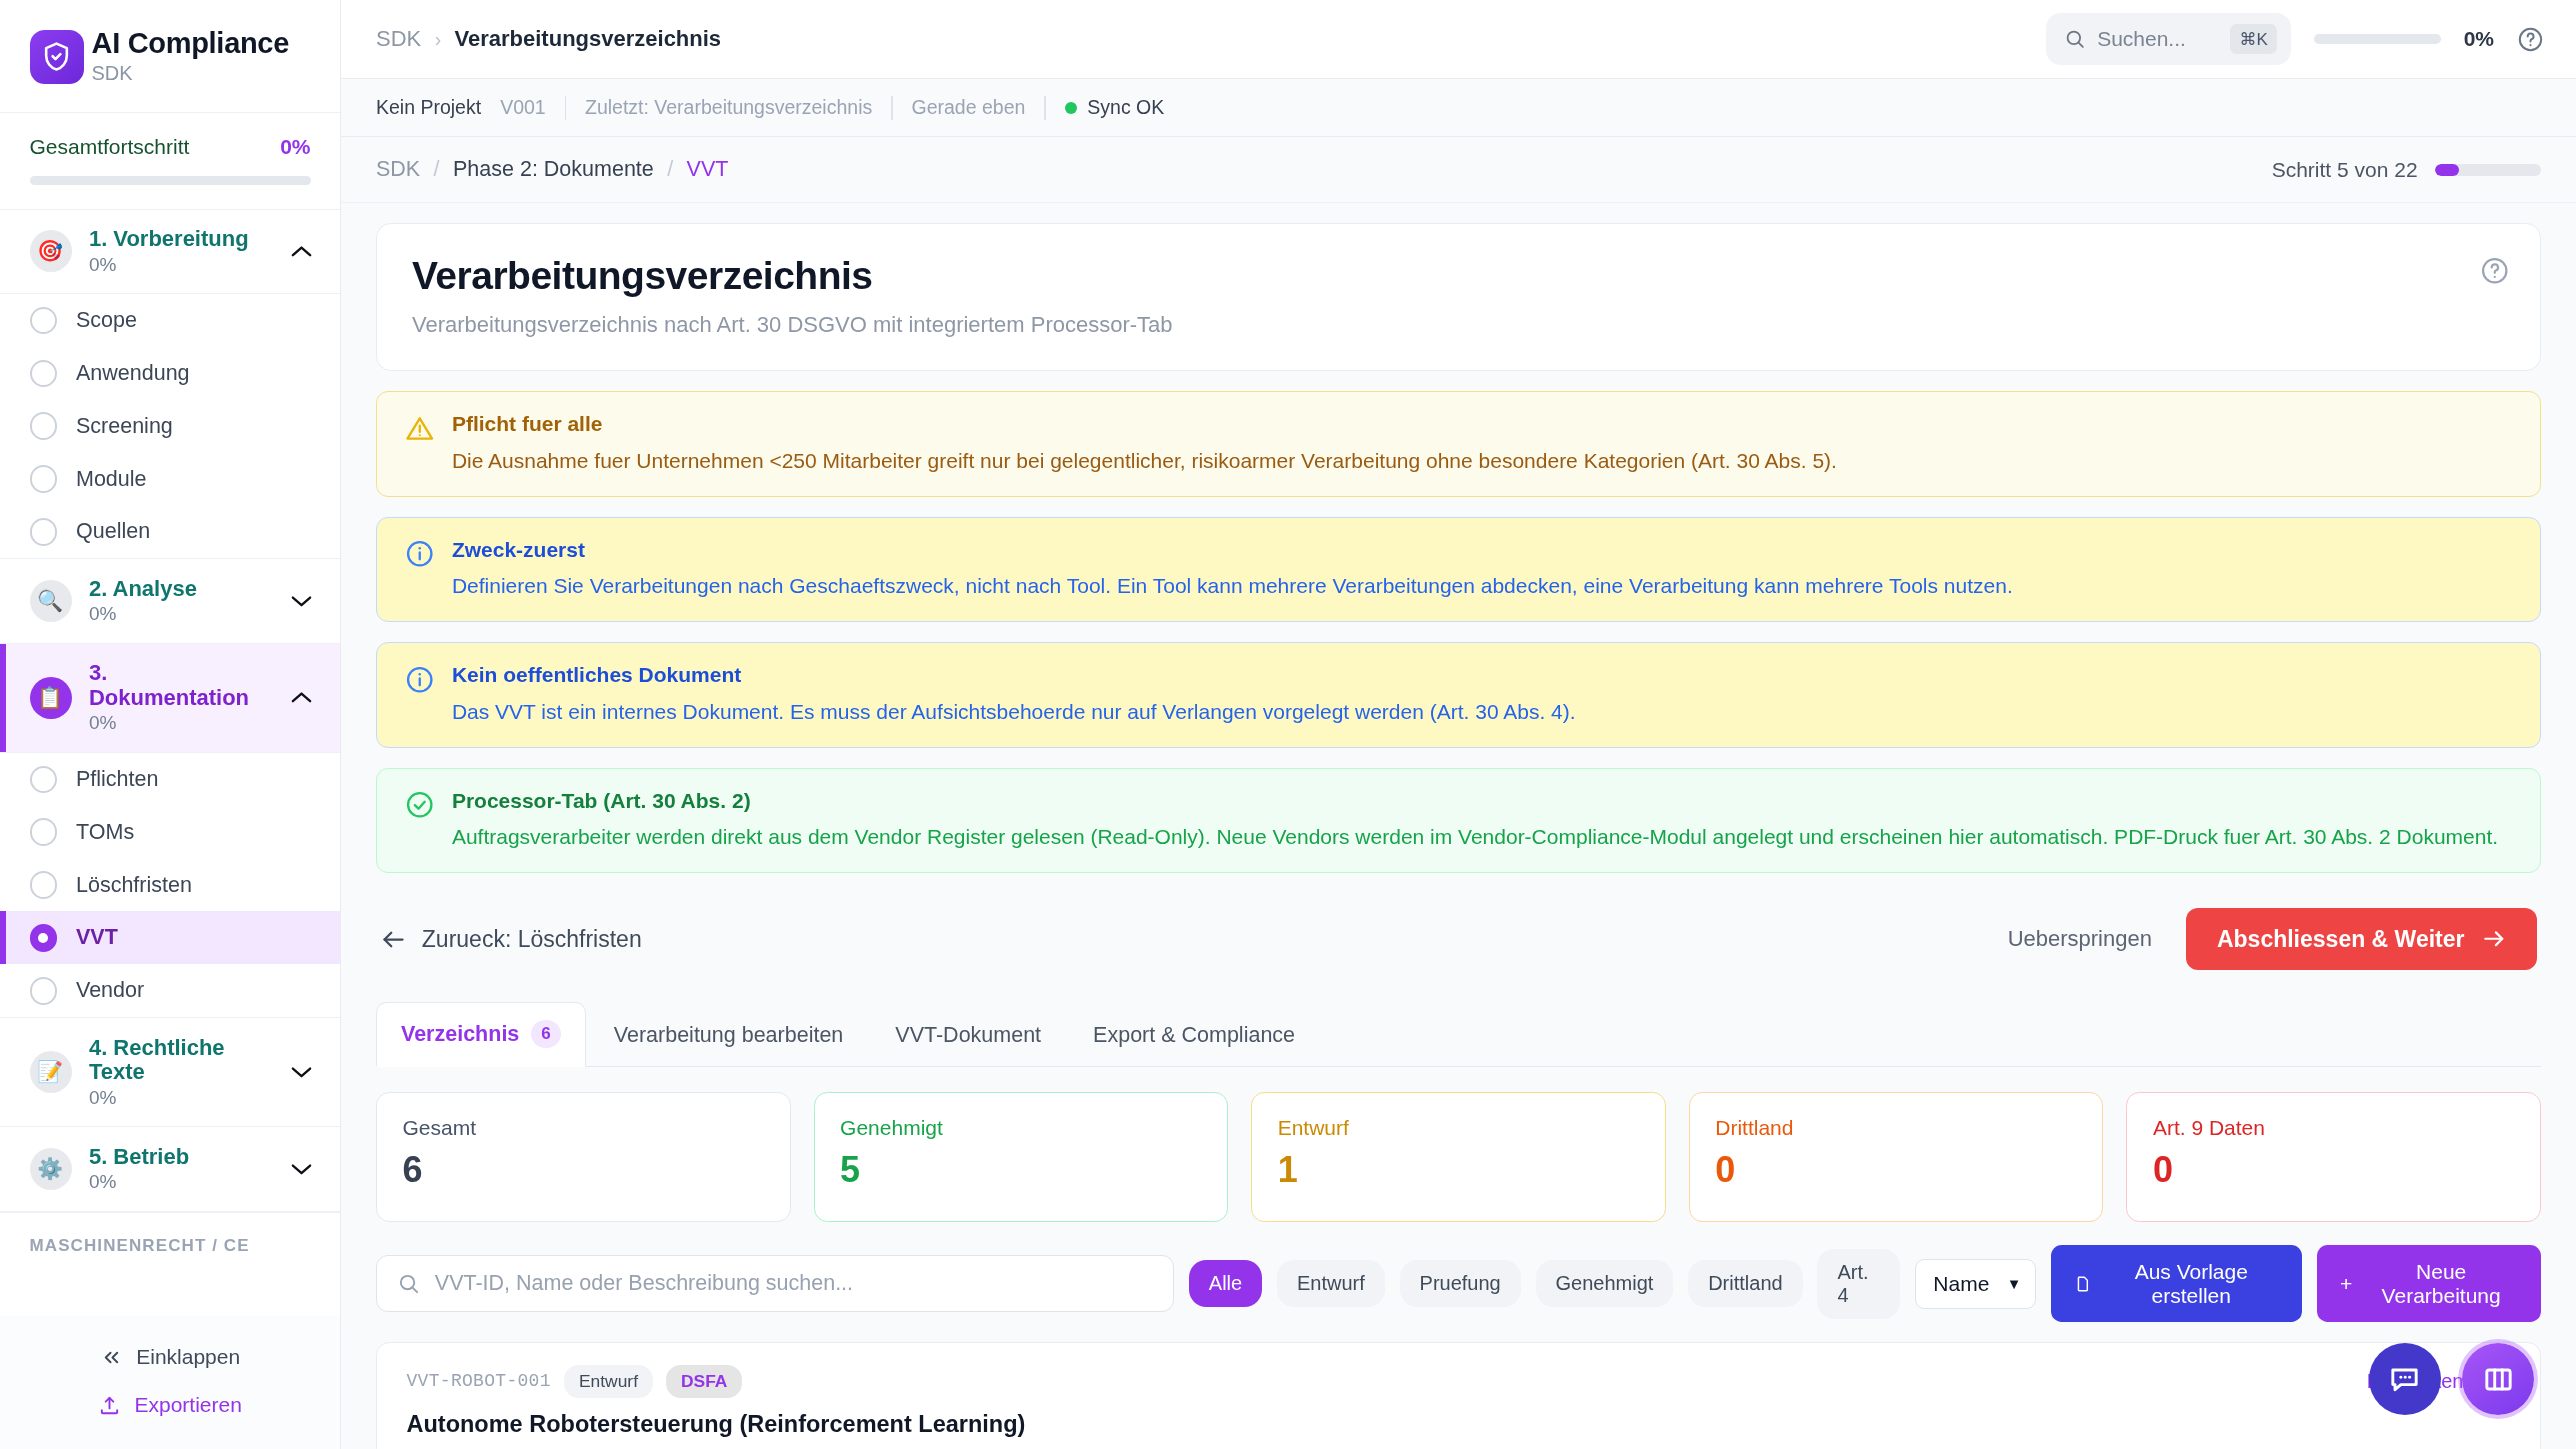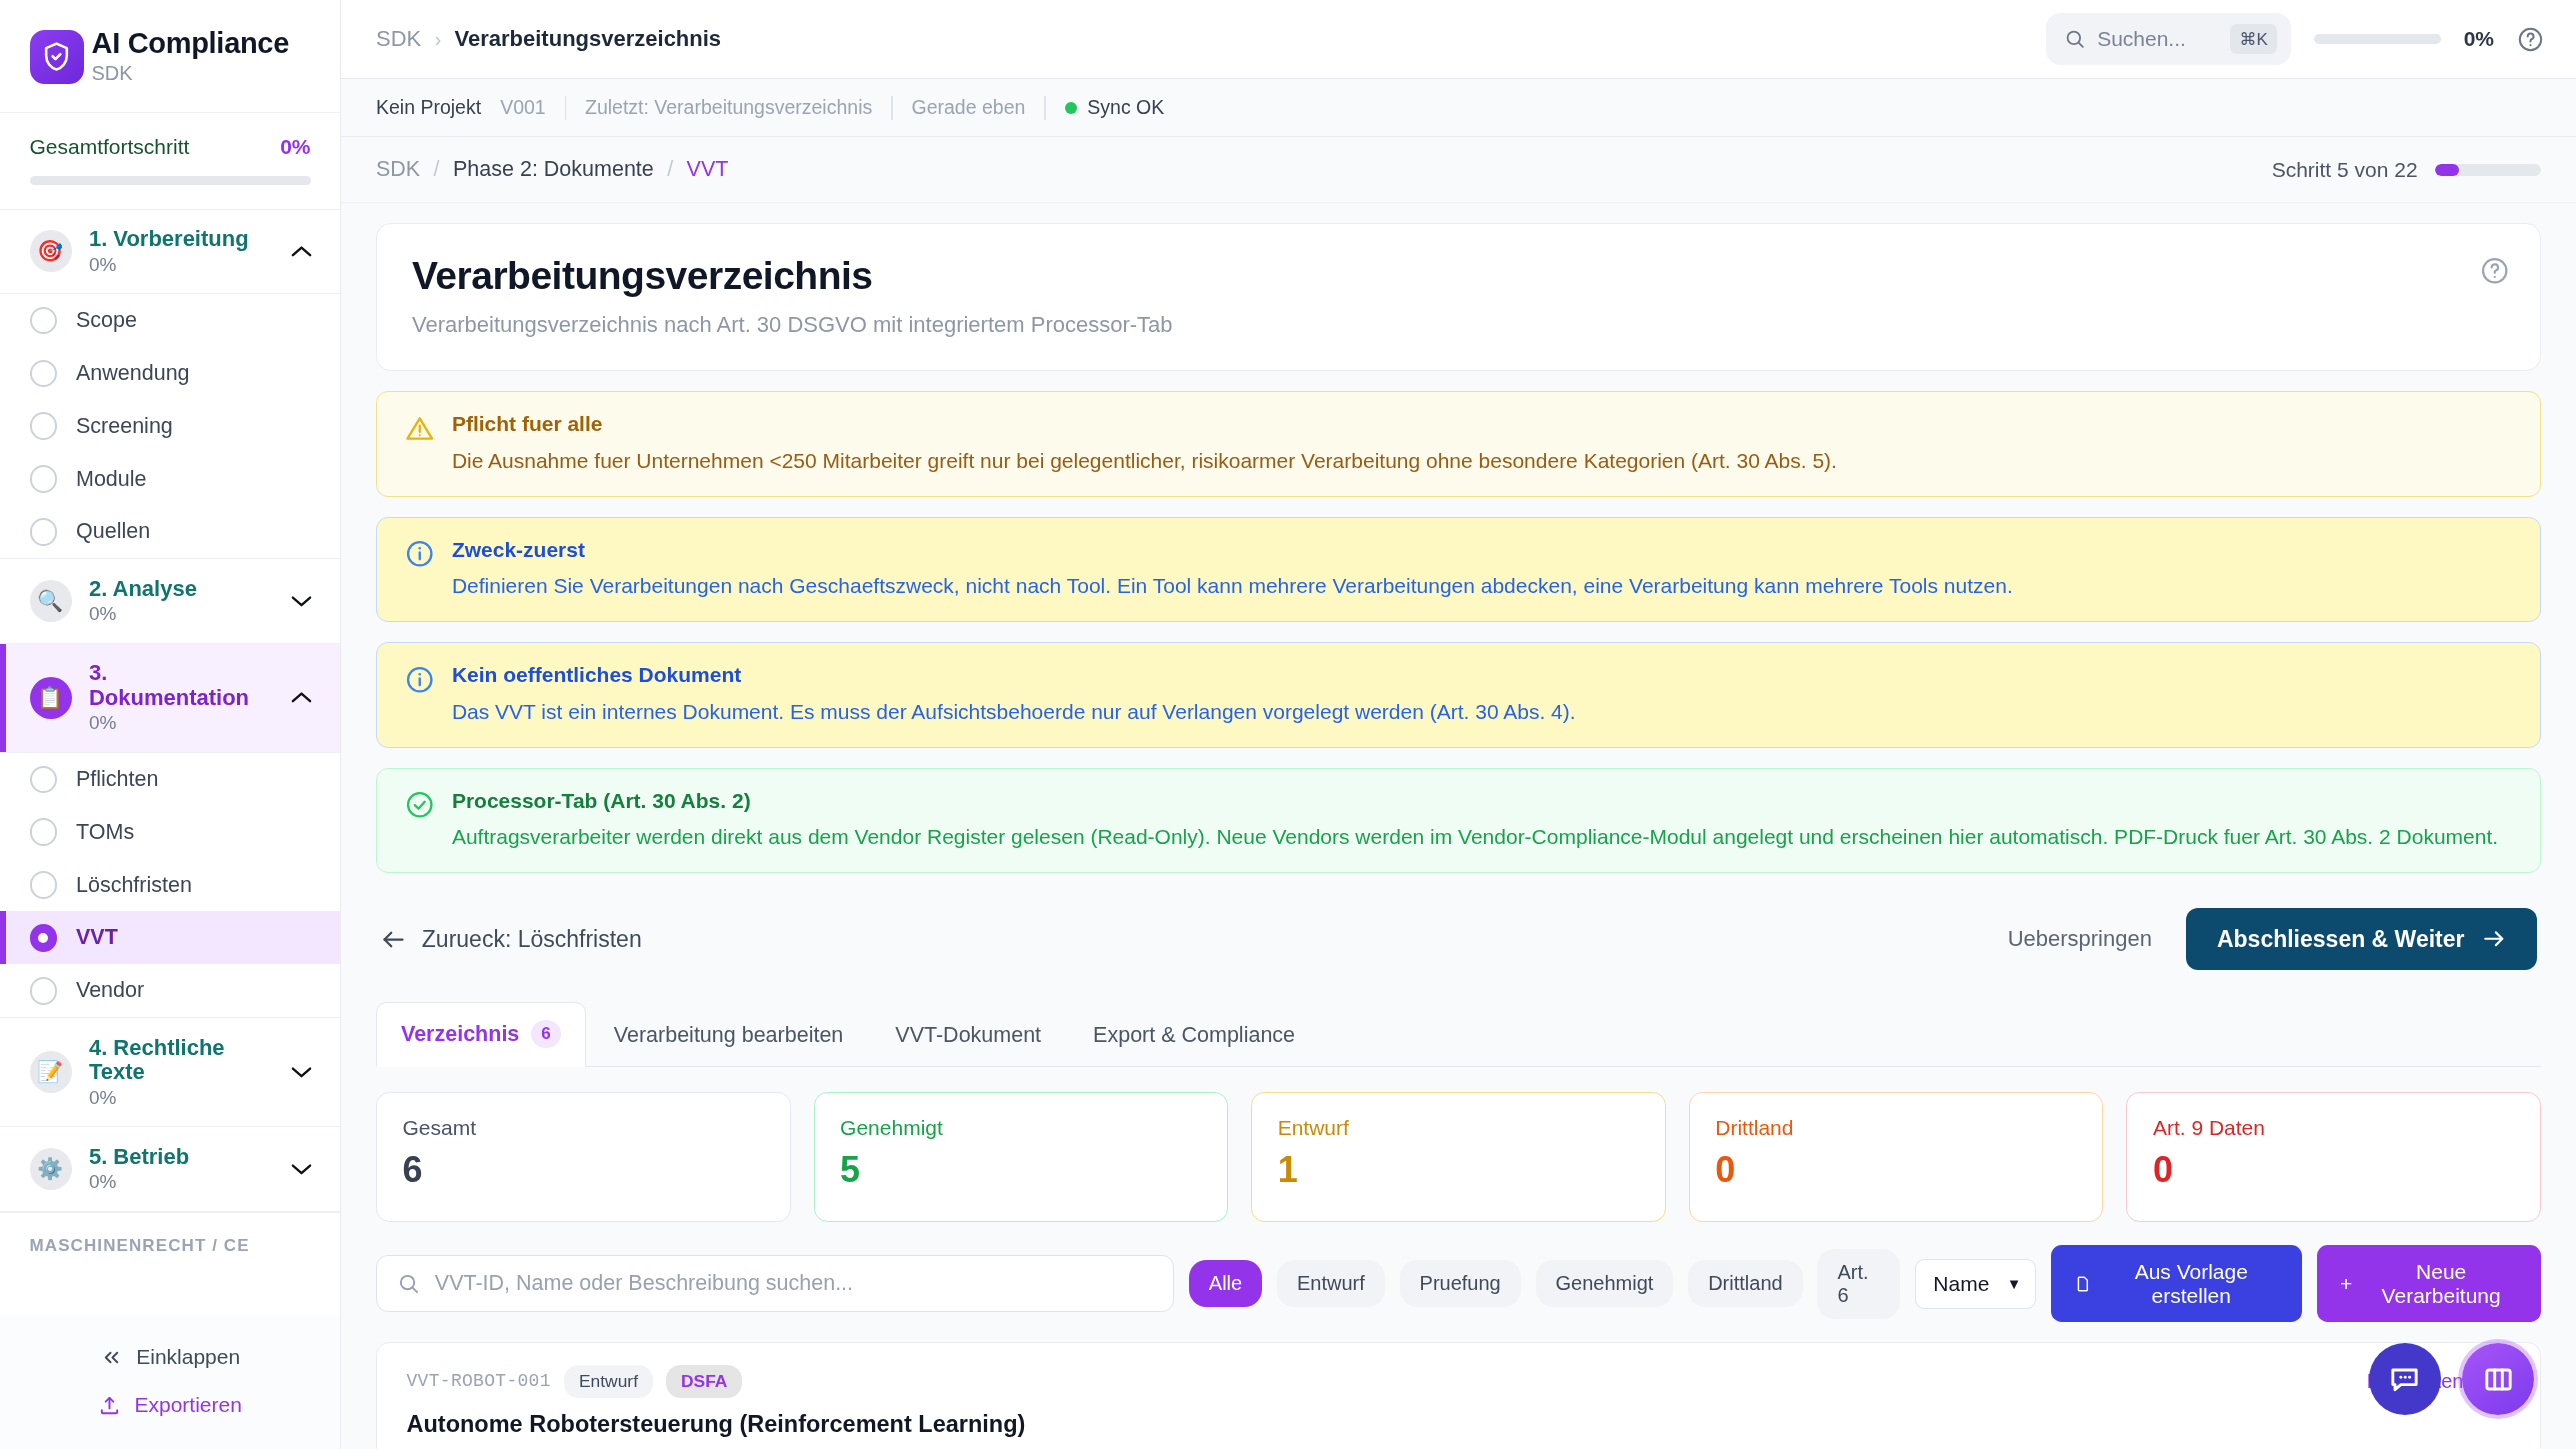--- a/index.html
+++ b/index.html
@@ -177,21 +177,21 @@
   .al-info .a-title { color:#1d4ed8; } .al-info .a-body { color:#2563eb; } .al-info .ai { color:#3b82f6; }
   .al-ok { background:#f0fdf4; border:1.3px solid #bbf7d0; }
   .al-ok .a-title { color:#15803d; } .al-ok .a-body { color:#16a34a; } .al-ok .ai { color:#22c55e; }
 
   .navrow { display:flex; align-items:center; margin-top: 35px; padding: 0 4px; }
   .back-link { display:flex; align-items:center; gap:14.8px; font-size:23px; color:#3f4a5a; cursor:pointer;}
   .back-link svg { width:27px;height:27px;}
   .navrow .right { margin-left:auto; display:flex; align-items:center; gap:34px; }
   .skip { font-size:22px; color:#5b6573; cursor:pointer;}
   .btn-primary {
-    background:#0c4a6e; color:#fff; font-size:23px; font-weight:bold;
+    background:#ef4444; color:#fff; font-size:23px; font-weight:bold;
     border:none; border-radius:12px; padding: 17.4px 31px;
     display:flex; gap:16px; cursor:pointer;
   }
   .btn-primary svg { width:25.5px;height:25.5px;}
 
   .tabs { display:flex; align-items:flex-end; gap: 4px; margin-top: 32px; border-bottom:1.3px solid #e5e9ef;}
   .tab {
     padding: 17.4px 24px; font-size:21.5px; color:#4b5563; cursor:pointer;
     border-radius:10.7px 10.7px 0 0; display:flex; align-items:center; gap:12px;
     background:transparent;
@@ -594,21 +594,21 @@
               <circle cx="11" cy="11" r="7"></circle>
               <line x1="16.5" y1="16.5" x2="21" y2="21"></line>
             </svg>
           <span class="ph">VVT-ID, Name oder Beschreibung suchen...</span>
         </div>
         <div class="chip on">Alle</div>
         <div class="chip">Entwurf</div>
         <div class="chip">Pruefung</div>
         <div class="chip">Genehmigt</div>
         <div class="chip">Drittland</div>
-        <div class="chip">Art. 6</div>
+        <div class="chip">Art. 4</div>
         <div class="sel">
           <span>Name</span>
           <span class="car">▼</span>
         </div>
         <button class="btn-blue">
           <svg viewBox="0 0 24 24" fill="none" stroke="currentColor" stroke-width="2" stroke-linecap="round" stroke-linejoin="round">
               <path d="M14 3H7a1 1 0 0 0-1 1v16a1 1 0 0 0 1 1h10a1 1 0 0 0 1-1V7l-4-4z"></path>
             </svg>
           <span>Aus Vorlage erstellen</span>
         </button>

